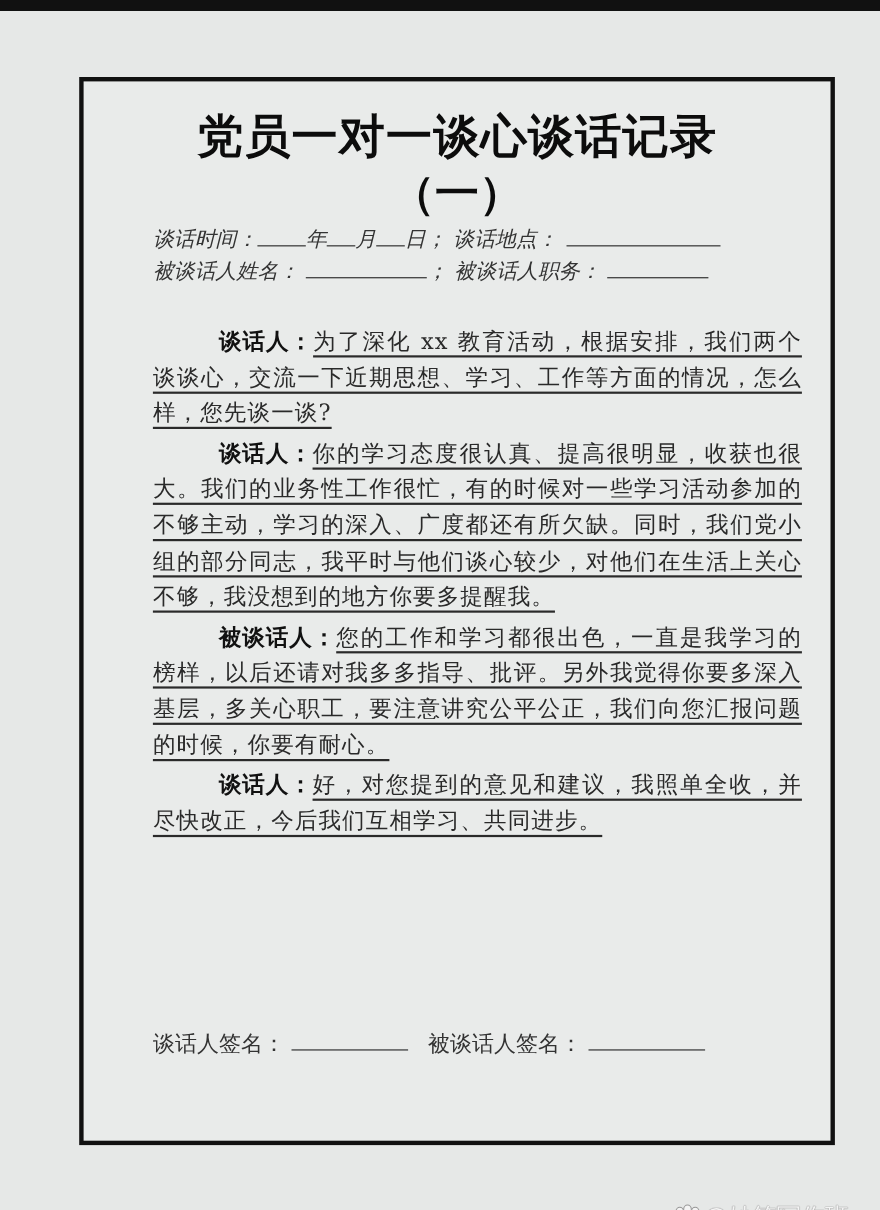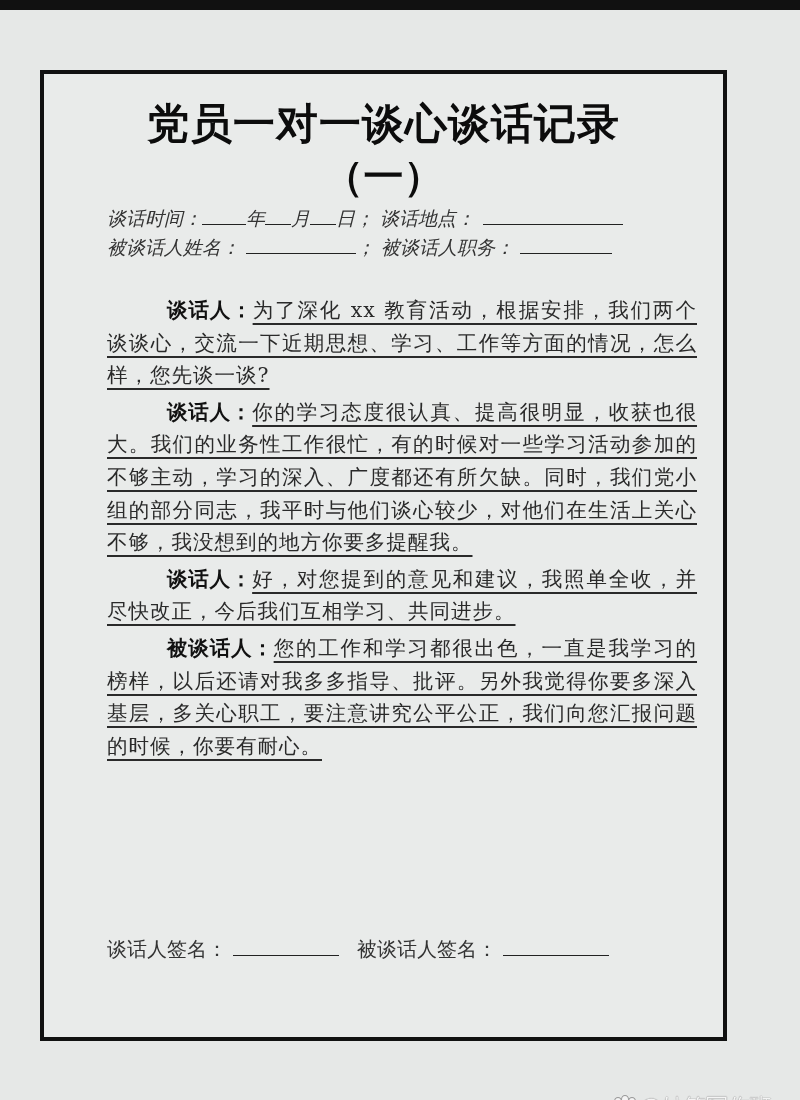--- a/index.html
+++ b/index.html
@@ -4,21 +4,21 @@
 <style>
   html, body { margin: 0; padding: 0; }
   body {
     width: 800px; height: 1100px; position: relative; overflow: hidden;
     background: #e6e8e7;
     font-family: "DejaVu Serif", "Liberation Serif", serif;
     color: #1a1a1a;
   }
   .topbar { position: absolute; left: 0; top: 0; width: 800px; height: 10px; background: #111; }
   .frame {
-    position: absolute; left: 40px; top: 70px; width: 679px; height: 963px;
+    position: absolute; left: 72px; top: 70px; width: 679px; height: 963px;
     border: 4px solid #111; background: #e9ebea;
   }
   .title {
     position: absolute; left: 0; right: 0; top: 24px; text-align: center;
     font-family: "DejaVu Sans", "Liberation Sans", sans-serif;
     font-weight: bold; font-size: 42px; line-height: 52px; letter-spacing: 1px; color: #0c0c0c;
   }
   .subtitle {
     position: absolute; left: 0; right: 0; top: 78px; text-align: center;
     font-family: "DejaVu Sans", "Liberation Sans", sans-serif;
@@ -61,24 +61,24 @@
   </div>
 
   <div class="dialog">
     <p class="para">
       <span class="speaker">谈话人：</span><span class="speech">为了深化 xx 教育活动，根据安排，我们两个谈谈心，交流一下近期思想、学习、工作等方面的情况，怎么样，您先谈一谈?</span>
     </p>
     <p class="para">
       <span class="speaker">谈话人：</span><span class="speech">你的学习态度很认真、提高很明显，收获也很大。我们的业务性工作很忙，有的时候对一些学习活动参加的不够主动，学习的深入、广度都还有所欠缺。同时，我们党小组的部分同志，我平时与他们谈心较少，对他们在生活上关心不够，我没想到的地方你要多提醒我。</span>
     </p>
     <p class="para">
-      <span class="speaker">谈话人：</span><span class="speech">好，对您提到的意见和建议，我照单全收，并尽快改正，今后我们互相学习、共同进步。</span>
+      <span class="speaker">被谈话人：</span><span class="speech">您的工作和学习都很出色，一直是我学习的榜样，以后还请对我多多指导、批评。另外我觉得你要多深入基层，多关心职工，要注意讲究公平公正，我们向您汇报问题的时候，你要有耐心。</span>
     </p>
     <p class="para">
-      <span class="speaker">被谈话人：</span><span class="speech">您的工作和学习都很出色，一直是我学习的榜样，以后还请对我多多指导、批评。另外我觉得你要多深入基层，多关心职工，要注意讲究公平公正，我们向您汇报问题的时候，你要有耐心。</span>
+      <span class="speaker">谈话人：</span><span class="speech">好，对您提到的意见和建议，我照单全收，并尽快改正，今后我们互相学习、共同进步。</span>
     </p>
   </div>
 
   <div class="sign">
     <span>谈话人签名：</span><span class="blank" style="width:106px; margin-left:6px; margin-right:18px"></span><span>被谈话人签名：</span><span class="blank" style="width:106px; margin-left:6px"></span>
   </div>
 </div>
 
 <div class="watermark">
   <span class="paw">

